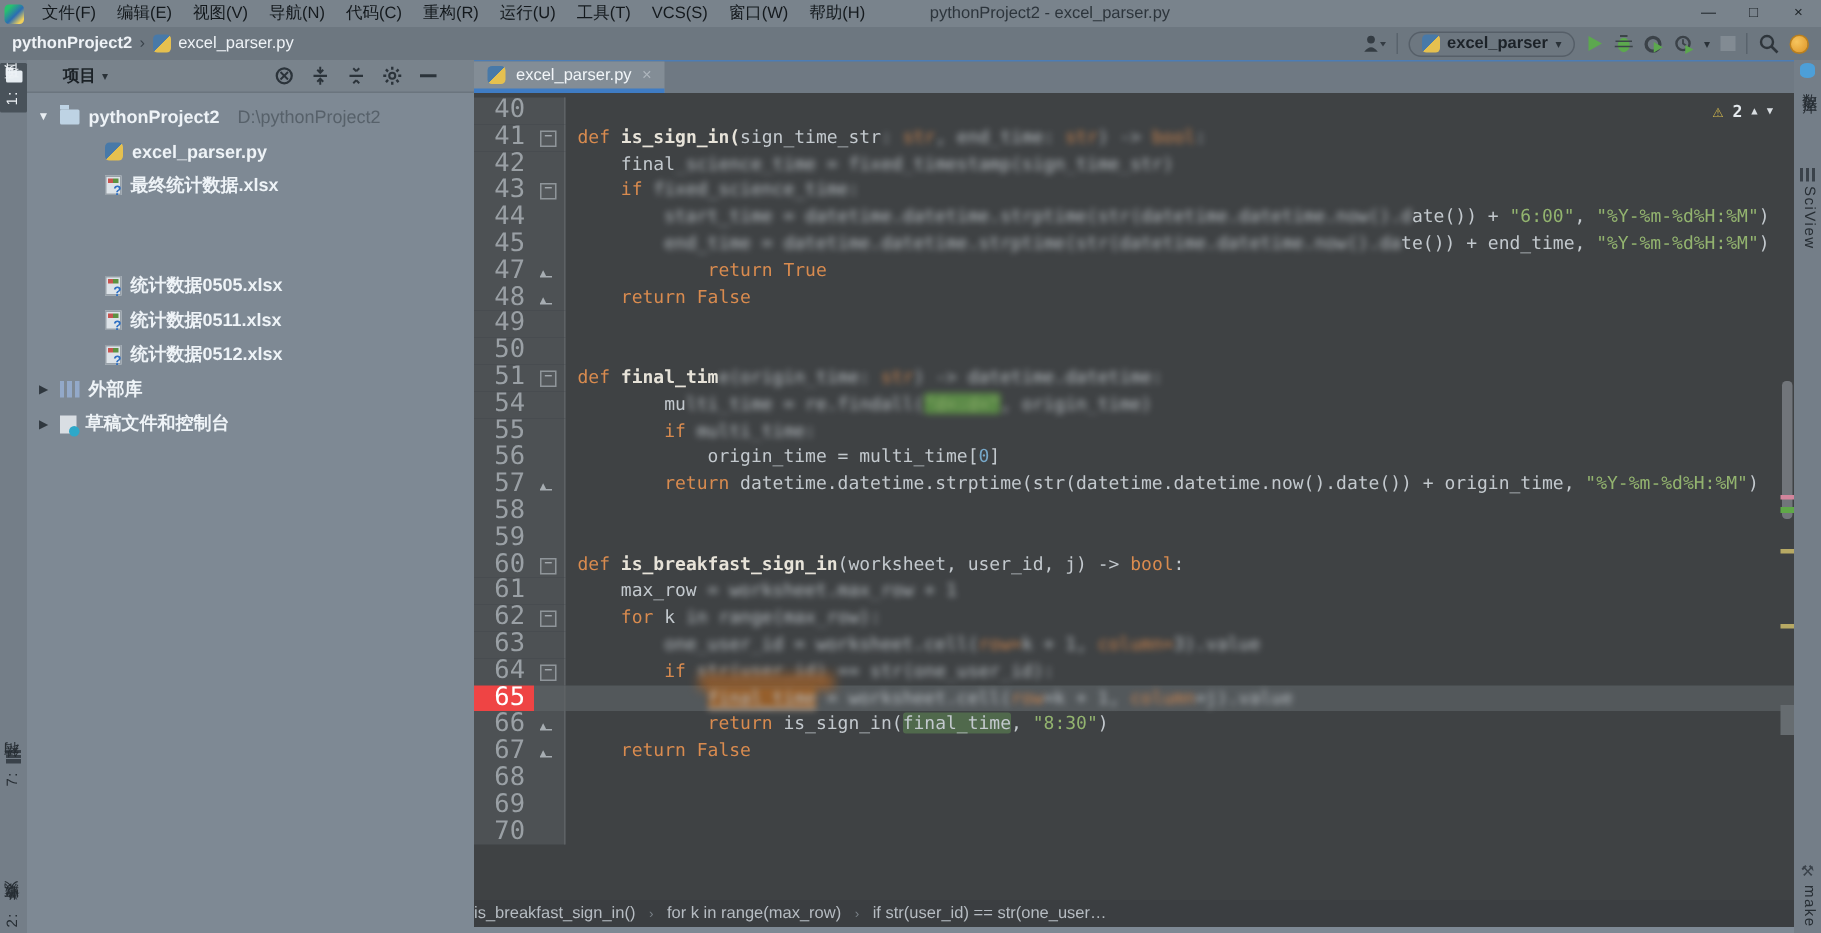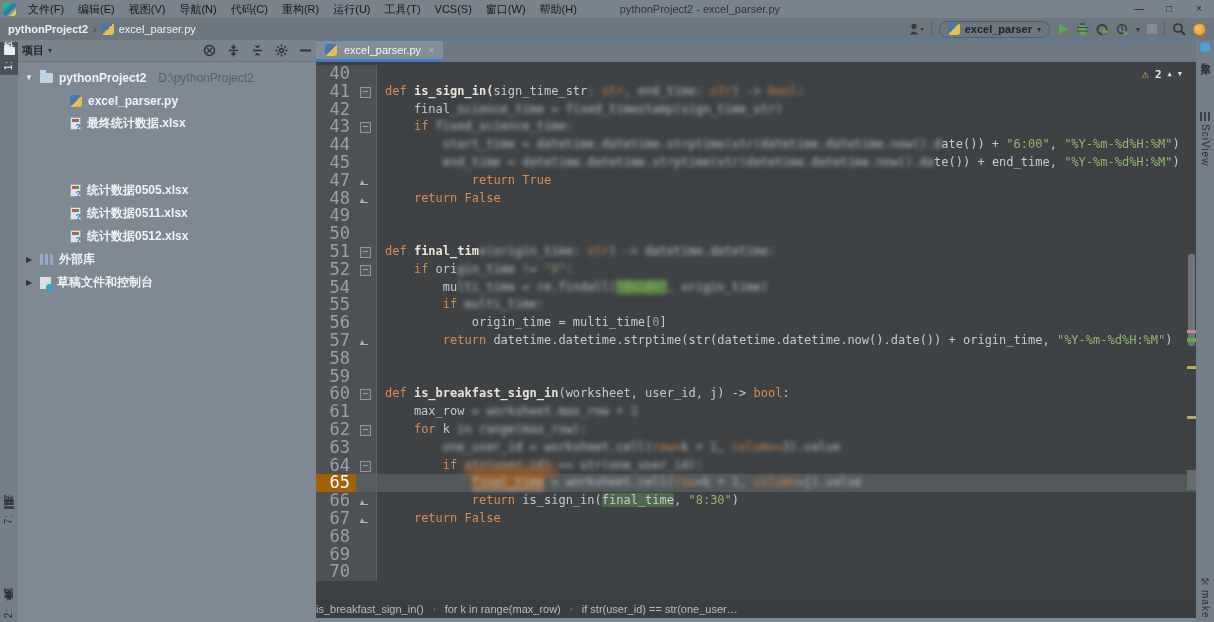--- a/index.html
+++ b/index.html
@@ -40,21 +40,21 @@
 .s-star{color:#3a424a;font-size:11px;line-height:10px}
 .s-db{width:10px;height:10px;background:#4d9fd8;border-radius:5px/3px}
 .s-chart{width:10px;height:9px;background:linear-gradient(90deg,#3a424a 0 2px,transparent 2px 4px,#3a424a 4px 6px,transparent 6px 8px,#3a424a 8px 10px)}
 .s-hammer{font-size:10px;color:#3a424a;line-height:10px}
 
 
 .rstripe{position:absolute;right:0;top:40px;width:18px;bottom:0;background:#747e88;z-index:4}
 
 
 .panel{position:absolute;left:18px;top:40px;width:298px;bottom:0;background:#7e8994;z-index:3}
-.panel-header{height:22px;background:#79838c;border-bottom:1px solid #6b757e;display:flex;align-items:center;padding:0 4px;font-size:11px;color:#1b2126}
+.panel-header{height:22px;background:#79838c;border-bottom:1px solid #6b757e;display:flex;align-items:center;padding:0 24px;font-size:11px;color:#1b2126}
 .panel-title{display:flex;align-items:center;gap:4px;font-weight:bold}
 .ph-icons{margin-left:auto;display:flex;align-items:center;gap:11px;color:#2b333a}
 .ph-icons svg{display:block}
 .tree{padding-top:4px;font-size:12px;color:#eef3f7;font-weight:bold}
 .tree-row{height:23px;display:flex;align-items:center;gap:6px;white-space:nowrap}
 .chev{font-size:8px;color:#2f373e;width:10px;text-align:center;flex:none}
 .chev.open{color:#e9eef2}
 .ticon{flex:none;display:inline-block}
 .i-folder{width:13px;height:10px;background:#bed3e4;border-radius:1px;position:relative}
 .i-folder::before{content:"";position:absolute;top:-3px;left:0;width:6px;height:3px;background:#bed3e4}
@@ -74,21 +74,21 @@
 .code-wrap{flex:1;position:relative;overflow:hidden;font-family:"DejaVu Sans Mono","Liberation Mono",monospace;font-size:12px}
 .code-lines{position:absolute;inset:0;padding-top:3px}
 .cl{height:17.8px;line-height:17.8px;display:flex;white-space:pre;position:relative}
 .ln{width:40px;flex:none;text-align:right;color:#9aa0a5;background:#4d5154;font-size:17px;padding-right:6px}
 .gi{width:21px;flex:none;background:#4d5154;border-right:1px solid #5e6265;position:relative}
 .gi-fold::before{content:"−";position:absolute;left:4px;top:4px;width:9px;height:9px;line-height:7px;font-size:9px;text-align:center;border:1px solid #8f959a;color:#b3b9be;background:#54585b}
 .gi-arr::before{content:"▲";position:absolute;left:4px;top:2px;font-size:7px;color:#a7adb2}
 .gi-arr::after{content:"";position:absolute;left:4px;top:12px;width:8px;height:1px;background:#a7adb2}
 .ct{padding-left:8px;color:#c3c9ce}
 .cur{background:#53585b}
-.cur .ln{color:#ffffff;background:#a16207}
+.cur .ln{color:#ffffff;background:#ef4444}
 .cur .gi{background:#585d60}
 .cur::before{content:"";position:absolute;left:150px;top:-8px;width:90px;height:11px;background:#a2622b;filter:blur(4px);opacity:.8;pointer-events:none}
 .sg.k{color:#d98b4f}
 .sg.s{color:#93b46f}
 .sg.cm{color:#8b9094;font-style:italic}
 .sg.num{color:#77a8c9}
 .sg.fn{color:#e7e3d9;font-weight:bold}
 .sg.bl{filter:blur(2.3px);opacity:.9}
 .hl-g{background:#5d9147;border-radius:2px}
 .hl-g2{background:#50694c;border-radius:2px}
@@ -328,21 +328,20 @@
         <div class="cl"><span class="ln">41</span><span class="gi gi-fold"></span><span class="ct"><span class="sg k">def </span><span class="sg fn">is_sign_in(</span><span class="sg n">sign_time_str</span><span class="sg n bl">: </span><span class="sg k bl">str</span><span class="sg n bl">, </span><span class="sg n bl">end_time</span><span class="sg n bl">: </span><span class="sg k bl">str</span><span class="sg n bl">) -&gt; </span><span class="sg k bl">bool</span><span class="sg n bl">:</span></span></div>
         <div class="cl"><span class="ln">42</span><span class="gi"></span><span class="ct"><span class="sg n">    final</span><span class="sg n bl">_science_time = fixed_timestamp(sign_time_str)</span></span></div>
         <div class="cl"><span class="ln">43</span><span class="gi gi-fold"></span><span class="ct"><span class="sg n">    </span><span class="sg k">if </span><span class="sg n bl">fixed_science_time:</span></span></div>
         <div class="cl"><span class="ln">44</span><span class="gi"></span><span class="ct"><span class="sg n">        </span><span class="sg n bl">start_time = datetime.datetime.strptime(str(datetime.datetime.now().d</span><span class="sg n">ate()) + </span><span class="sg s">"6:00"</span><span class="sg n">, </span><span class="sg s">"%Y-%m-%d%H:%M"</span><span class="sg n">)</span></span></div>
         <div class="cl"><span class="ln">45</span><span class="gi"></span><span class="ct"><span class="sg n">        </span><span class="sg n bl">end_time = datetime.datetime.strptime(str(datetime.datetime.now().da</span><span class="sg n">te()) + end_time, </span><span class="sg s">"%Y-%m-%d%H:%M"</span><span class="sg n">)</span></span></div>
         <div class="cl"><span class="ln">47</span><span class="gi gi-arr"></span><span class="ct"><span class="sg n">            </span><span class="sg k">return True</span></span></div>
         <div class="cl"><span class="ln">48</span><span class="gi gi-arr"></span><span class="ct"><span class="sg n">    </span><span class="sg k">return False</span></span></div>
         <div class="cl"><span class="ln">49</span><span class="gi"></span><span class="ct"></span></div>
         <div class="cl"><span class="ln">50</span><span class="gi"></span><span class="ct"></span></div>
         <div class="cl"><span class="ln">51</span><span class="gi gi-fold"></span><span class="ct"><span class="sg k">def </span><span class="sg fn">final_tim</span><span class="sg n bl">e(origin_time: </span><span class="sg k bl">str</span><span class="sg n bl">) -&gt; datetime.datetime:</span></span></div>
-        <div class="cl"><span class="ln">52</span><span class="gi gi-fold"></span><span class="ct"><span class="sg n">    </span><span class="sg k">if </span><span class="sg n">ori</span><span class="sg n bl">gin_time != </span><span class="sg s bl">"X"</span><span class="sg n bl">:</span></span></div>
         <div class="cl"><span class="ln">54</span><span class="gi"></span><span class="ct"><span class="sg n">        mu</span><span class="sg n bl">lti_time = re.findall(</span><span class="sg s bl hl-g">"d+:d+"</span><span class="sg n bl">, origin_time)</span></span></div>
         <div class="cl"><span class="ln">55</span><span class="gi"></span><span class="ct"><span class="sg n">        </span><span class="sg k">if </span><span class="sg n bl">multi_time:</span></span></div>
         <div class="cl"><span class="ln">56</span><span class="gi"></span><span class="ct"><span class="sg n">            origin_time = multi_time[</span><span class="sg num">0</span><span class="sg n">]</span></span></div>
         <div class="cl"><span class="ln">57</span><span class="gi gi-arr"></span><span class="ct"><span class="sg n">        </span><span class="sg k">return </span><span class="sg n">datetime.datetime.strptime(str(datetime.datetime.now().date()) + origin_time, </span><span class="sg s">"%Y-%m-%d%H:%M"</span><span class="sg n">)</span></span></div>
         <div class="cl"><span class="ln">58</span><span class="gi"></span><span class="ct"></span></div>
         <div class="cl"><span class="ln">59</span><span class="gi"></span><span class="ct"></span></div>
         <div class="cl"><span class="ln">60</span><span class="gi gi-fold"></span><span class="ct"><span class="sg k">def </span><span class="sg fn">is_breakfast_sign_in</span><span class="sg n">(worksheet, user_id, j) -&gt; </span><span class="sg k">bool</span><span class="sg n">:</span></span></div>
         <div class="cl"><span class="ln">61</span><span class="gi"></span><span class="ct"><span class="sg n">    max_row</span><span class="sg n bl"> = worksheet.max_row + 1</span></span></div>
         <div class="cl"><span class="ln">62</span><span class="gi gi-fold"></span><span class="ct"><span class="sg n">    </span><span class="sg k">for </span><span class="sg n">k</span><span class="sg n bl"> in range(max_row):</span></span></div>
         <div class="cl"><span class="ln">63</span><span class="gi"></span><span class="ct"><span class="sg n">        </span><span class="sg n bl">one_user_id = worksheet.cell(</span><span class="sg k bl">row=</span><span class="sg n bl">k + 1, </span><span class="sg k bl">column=</span><span class="sg n bl">3).value</span></span></div>

